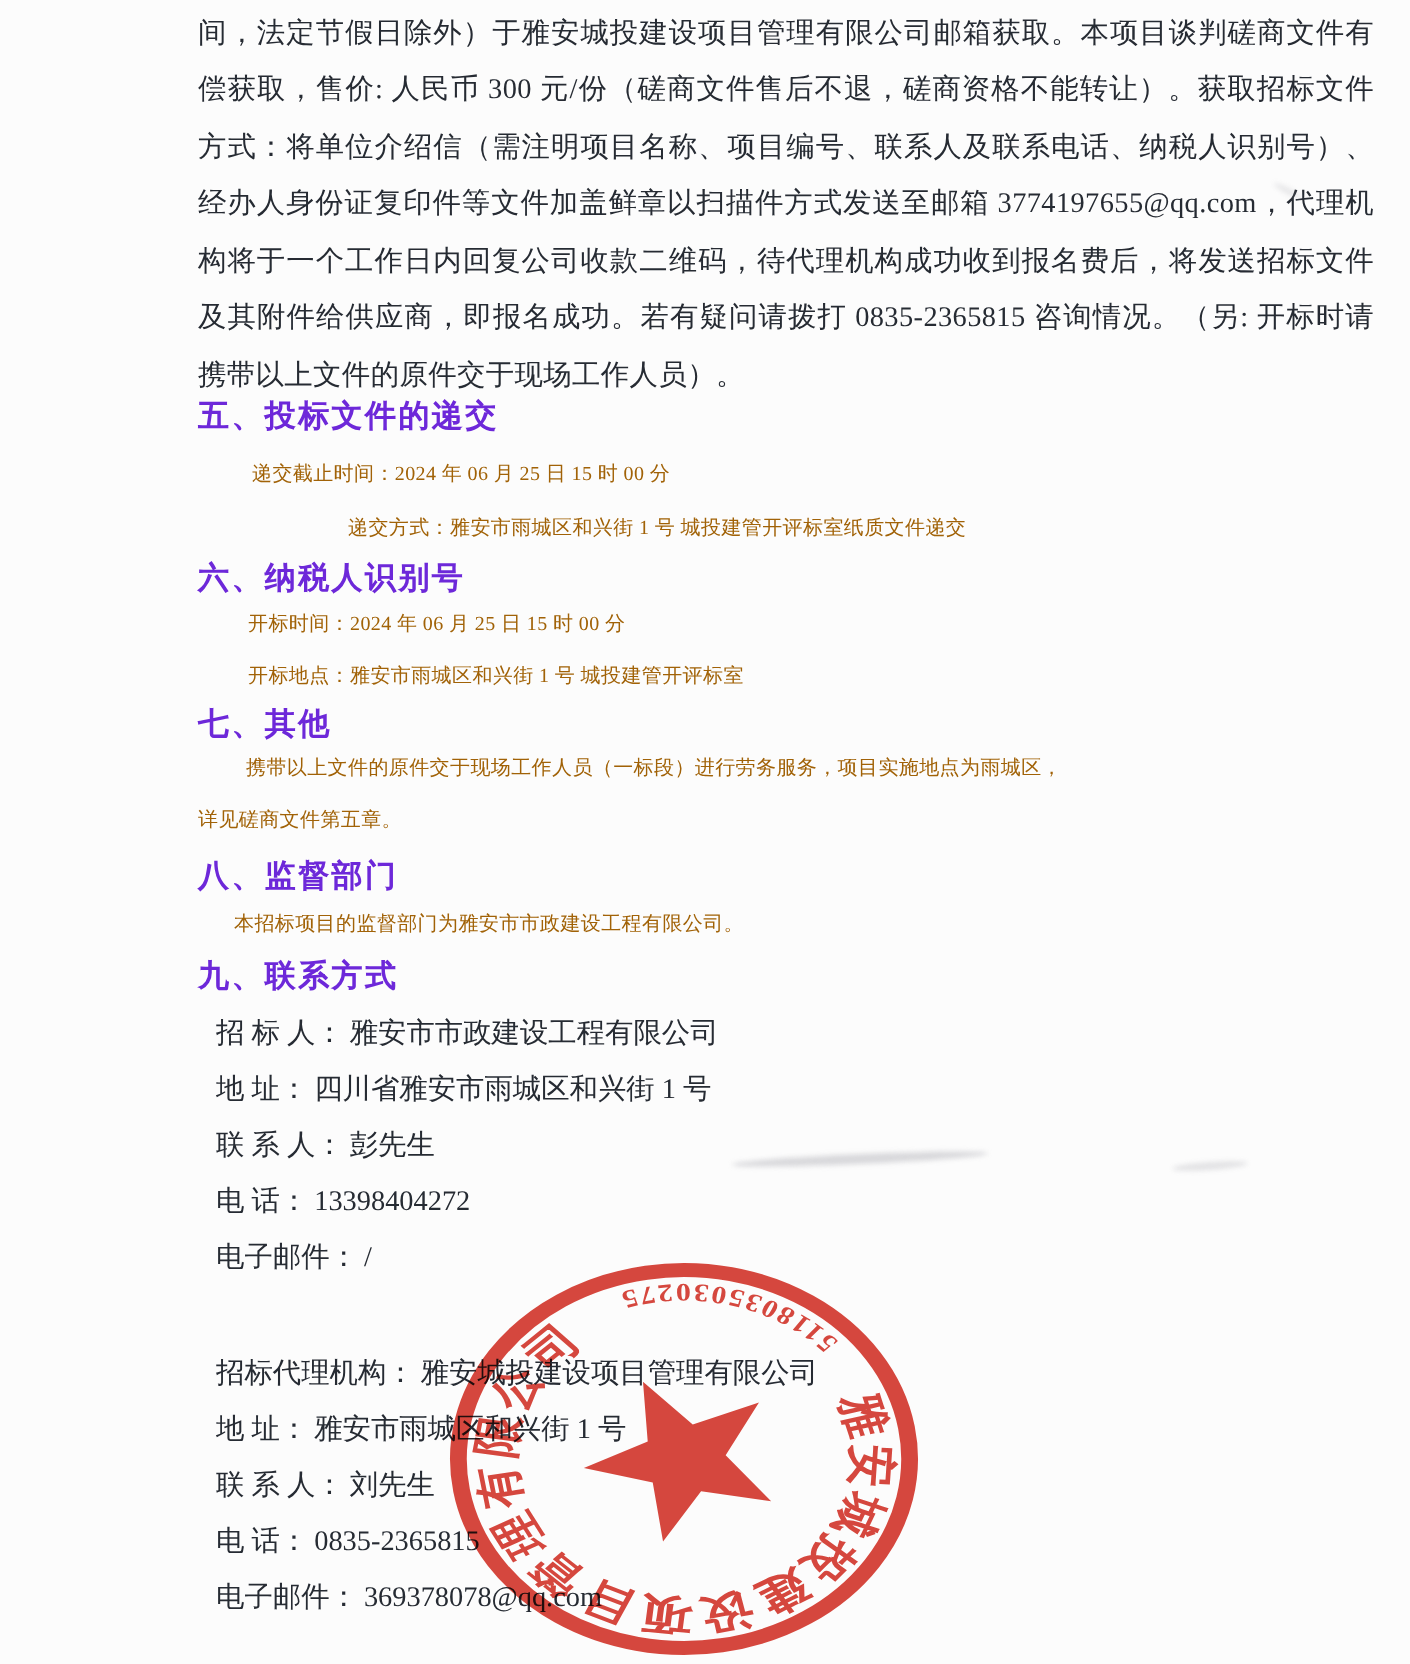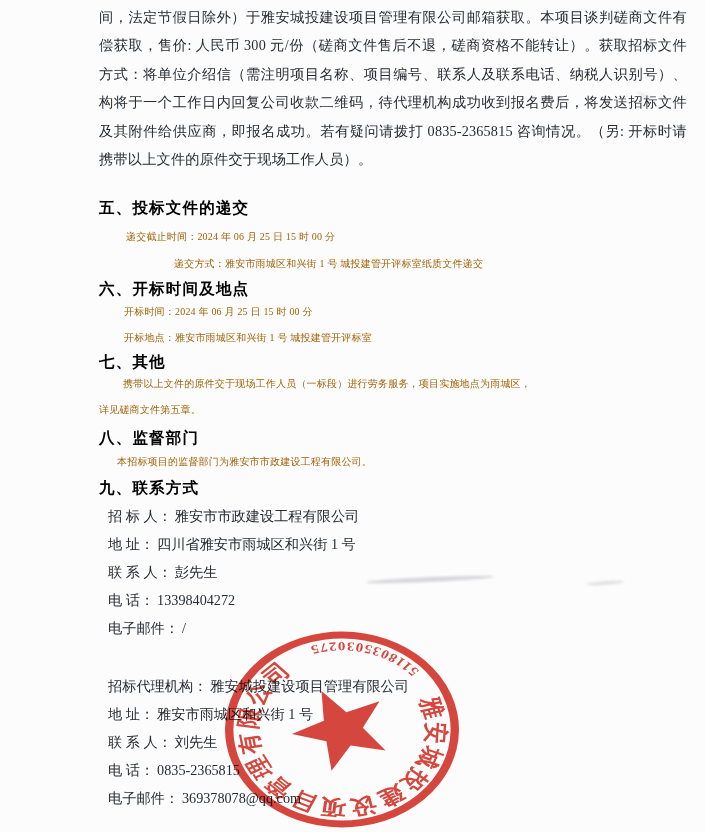--- a/index.html
+++ b/index.html
@@ -25,21 +25,21 @@
     white-space:nowrap;
     letter-spacing:.2px;
   }
   .intro .jline.last{
     text-align-last:left;white-space:normal;
   }
   
   .heading{
     position:absolute;left:99px;
     font-size:15.5px;font-weight:bold;
-    letter-spacing:1.2px;color:#000000;
+    letter-spacing:1.2px;color:#6d28d9;
     white-space:nowrap;
   }
   
   .tline{
     position:absolute;
     font-size:10px;letter-spacing:.2px;
     white-space:nowrap;color:#a16207;
   }
   
   .crow{
@@ -65,30 +65,31 @@
 </style>
 </head>
 <body>
 
 <div class="page">
 
   <div class="intro">
     <div class="jline">间，法定节假日除外）于雅安城投建设项目管理有限公司邮箱获取。本项目谈判磋商文件有</div>
     <div class="jline">偿获取，售价: 人民币 300 元/份（磋商文件售后不退，磋商资格不能转让）。获取招标文件</div>
     <div class="jline">方式：将单位介绍信（需注明项目名称、项目编号、联系人及联系电话、纳税人识别号）、</div>
+    <div class="jline">经办人身份证复印件等文件加盖鲜章以扫描件方式发送至邮箱 3774197655@qq.com，代理机</div>
     <div class="jline">构将于一个工作日内回复公司收款二维码，待代理机构成功收到报名费后，将发送招标文件</div>
     <div class="jline">及其附件给供应商，即报名成功。若有疑问请拨打 0835-2365815 咨询情况。（另: 开标时请</div>
     <div class="jline last">携带以上文件的原件交于现场工作人员）。</div>
   </div>
 
   <div class="heading" style="top:198px;">五、投标文件的递交</div>
   <div class="tline" style="left:126px;top:230px;">递交截止时间：2024 年 06 月 25 日  15 时 00 分</div>
   <div class="tline" style="left:126px;top:257px;margin-left:48px;">递交方式：雅安市雨城区和兴街 1 号  城投建管开评标室纸质文件递交</div>
 
-  <div class="heading" style="top:279px;">六、开标时间及地点</div>
+  <div class="heading" style="top:279px;">六、纳税人识别号</div>
   <div class="tline" style="left:124px;top:305px;">开标时间：2024 年 06 月 25 日  15 时 00 分</div>
   <div class="tline" style="left:124px;top:331px;">开标地点：雅安市雨城区和兴街 1 号  城投建管开评标室</div>
 
   <div class="heading" style="top:352px;">七、其他</div>
   <div class="tline" style="left:123px;top:377px;">携带以上文件的原件交于现场工作人员（一标段）进行劳务服务，项目实施地点为雨城区，</div>
   <div class="tline" style="left:99px;top:403px;">详见磋商文件第五章。</div>
 
   <div class="heading" style="top:428px;">八、监督部门</div>
   <div class="tline" style="left:117px;top:455px;">本招标项目的监督部门为雅安市市政建设工程有限公司。</div>
 

